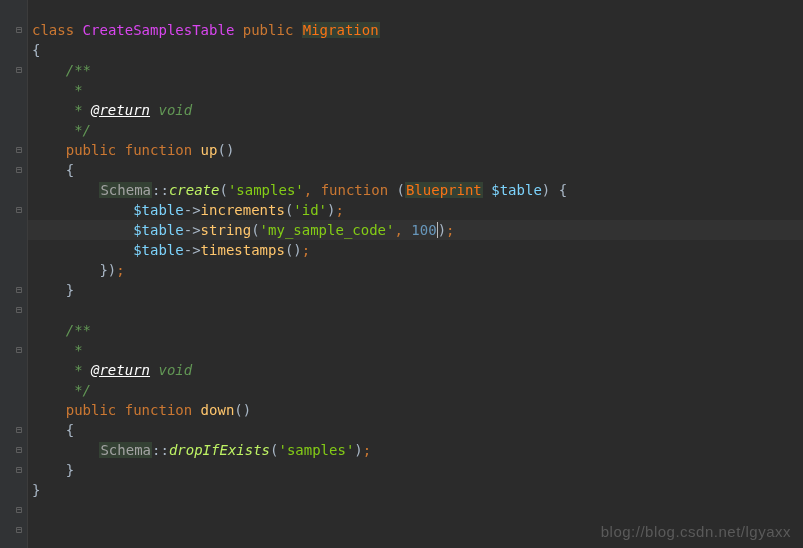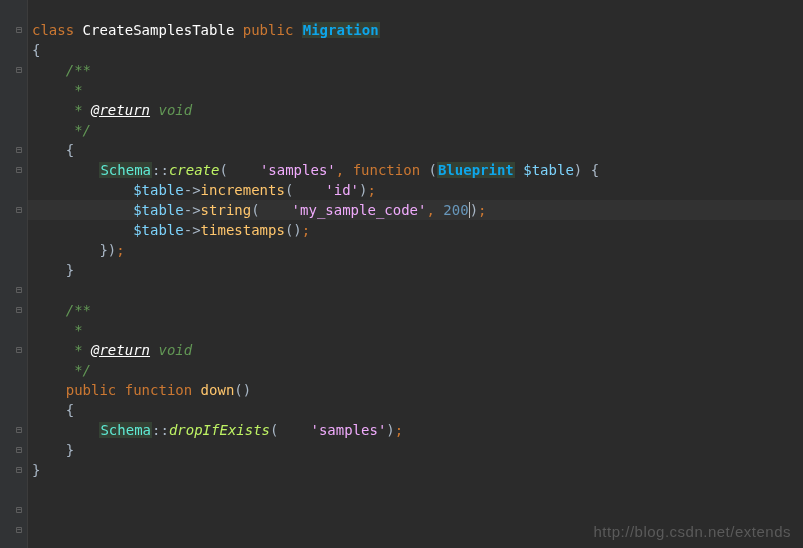--- a/index.html
+++ b/index.html
@@ -41,32 +41,32 @@
     }
     .line {
       height: 20px;
       padding-left: 4px;
       white-space: pre;
     }
     .highlighted-line {
       background: #323232;
     }
     .kw { color: #cc7832; text-align: center; }
-    .class-name { color: #ffffff; }
+    .class-name { color: #d946ef; }
     .comment { color: #629755; font-style: italic; }
     .doc-tag { color: #ffffff; font-style: italic; text-decoration: underline; }
     .method { color: #ffc66d; }
     .method-italic { color: #bef264; font-style: italic; }
-    .string { color: #f0abfc; margin-left: 32px; }
+    .string { color: #84cc16; }
     .number { color: #6897bb; }
     .var { color: #7dd3fc; }
     .punct { color: #a9b7c6; }
     .semi { color: #cc7832; }
-    .type-hl { background: #344134; color: #0ea5e9; padding: 0 1px; font-weight: bold; }
-    .static-hl { background: #344134; color: #5eead4; padding: 0 1px; }
+    .type-hl { background: #344134; color: #f97316; padding: 0 1px; }
+    .static-hl { background: #344134; color: #a3a3a3; padding: 0 1px; }
     .watermark {
       position: absolute;
       bottom: 8px;
       right: 12px;
       color: #5a5a5a;
       font-size: 15px;
       font-family: sans-serif;
       letter-spacing: 0.5px;
     }
     .caret {
@@ -99,33 +99,34 @@
     <div class="fold-marker" style="top:525px;">⊟</div>
   </div>
   <div class="code-area">
     <div class="line"> </div>
     <div class="line"><span class="kw">class</span> <span class="class-name">CreateSamplesTable</span> <span class="kw">public</span> <span class="type-hl">Migration</span></div>
     <div class="line"><span class="punct">{</span></div>
     <div class="line">    <span class="comment">/**</span></div>
     <div class="line">    <span class="comment"> *</span></div>
     <div class="line">    <span class="comment"> * </span><span class="doc-tag">@return</span><span class="comment"> void</span></div>
     <div class="line">    <span class="comment"> */</span></div>
+    <div class="line">    <span class="kw">public</span> <span class="kw">function</span> <span class="method">up</span><span class="punct">()</span></div>
     <div class="line">    <span class="punct">{</span></div>
     <div class="line">        <span class="static-hl">Schema</span><span class="punct">::</span><span class="method-italic">create</span><span class="punct">(</span><span class="string">'samples'</span><span class="semi">,</span> <span class="kw">function</span> <span class="punct">(</span><span class="type-hl">Blueprint</span> <span class="var">$table</span><span class="punct">) {</span></div>
     <div class="line">            <span class="var">$table</span><span class="punct">-&gt;</span><span class="method">increments</span><span class="punct">(</span><span class="string">'id'</span><span class="punct">)</span><span class="semi">;</span></div>
-    <div class="line highlighted-line">            <span class="var">$table</span><span class="punct">-&gt;</span><span class="method">string</span><span class="punct">(</span><span class="string">'my_sample_code'</span><span class="semi">,</span> <span class="number">200</span><span class="caret"></span><span class="punct">)</span><span class="semi">;</span></div>
+    <div class="line highlighted-line">            <span class="var">$table</span><span class="punct">-&gt;</span><span class="method">string</span><span class="punct">(</span><span class="string">'my_sample_code'</span><span class="semi">,</span> <span class="number">100</span><span class="caret"></span><span class="punct">)</span><span class="semi">;</span></div>
     <div class="line">            <span class="var">$table</span><span class="punct">-&gt;</span><span class="method">timestamps</span><span class="punct">()</span><span class="semi">;</span></div>
     <div class="line">        <span class="punct">})</span><span class="semi">;</span></div>
     <div class="line">    <span class="punct">}</span></div>
     <div class="line"> </div>
     <div class="line">    <span class="comment">/**</span></div>
     <div class="line">    <span class="comment"> *</span></div>
     <div class="line">    <span class="comment"> * </span><span class="doc-tag">@return</span><span class="comment"> void</span></div>
     <div class="line">    <span class="comment"> */</span></div>
     <div class="line">    <span class="kw">public</span> <span class="kw">function</span> <span class="method">down</span><span class="punct">()</span></div>
     <div class="line">    <span class="punct">{</span></div>
     <div class="line">        <span class="static-hl">Schema</span><span class="punct">::</span><span class="method-italic">dropIfExists</span><span class="punct">(</span><span class="string">'samples'</span><span class="punct">)</span><span class="semi">;</span></div>
     <div class="line">    <span class="punct">}</span></div>
     <div class="line"><span class="punct">}</span></div>
   </div>
 </div>
 
-<div class="watermark">http://blog.csdn.net/extends</div>
+<div class="watermark">blog://blog.csdn.net/lgyaxx</div>
 
 </body></html>

